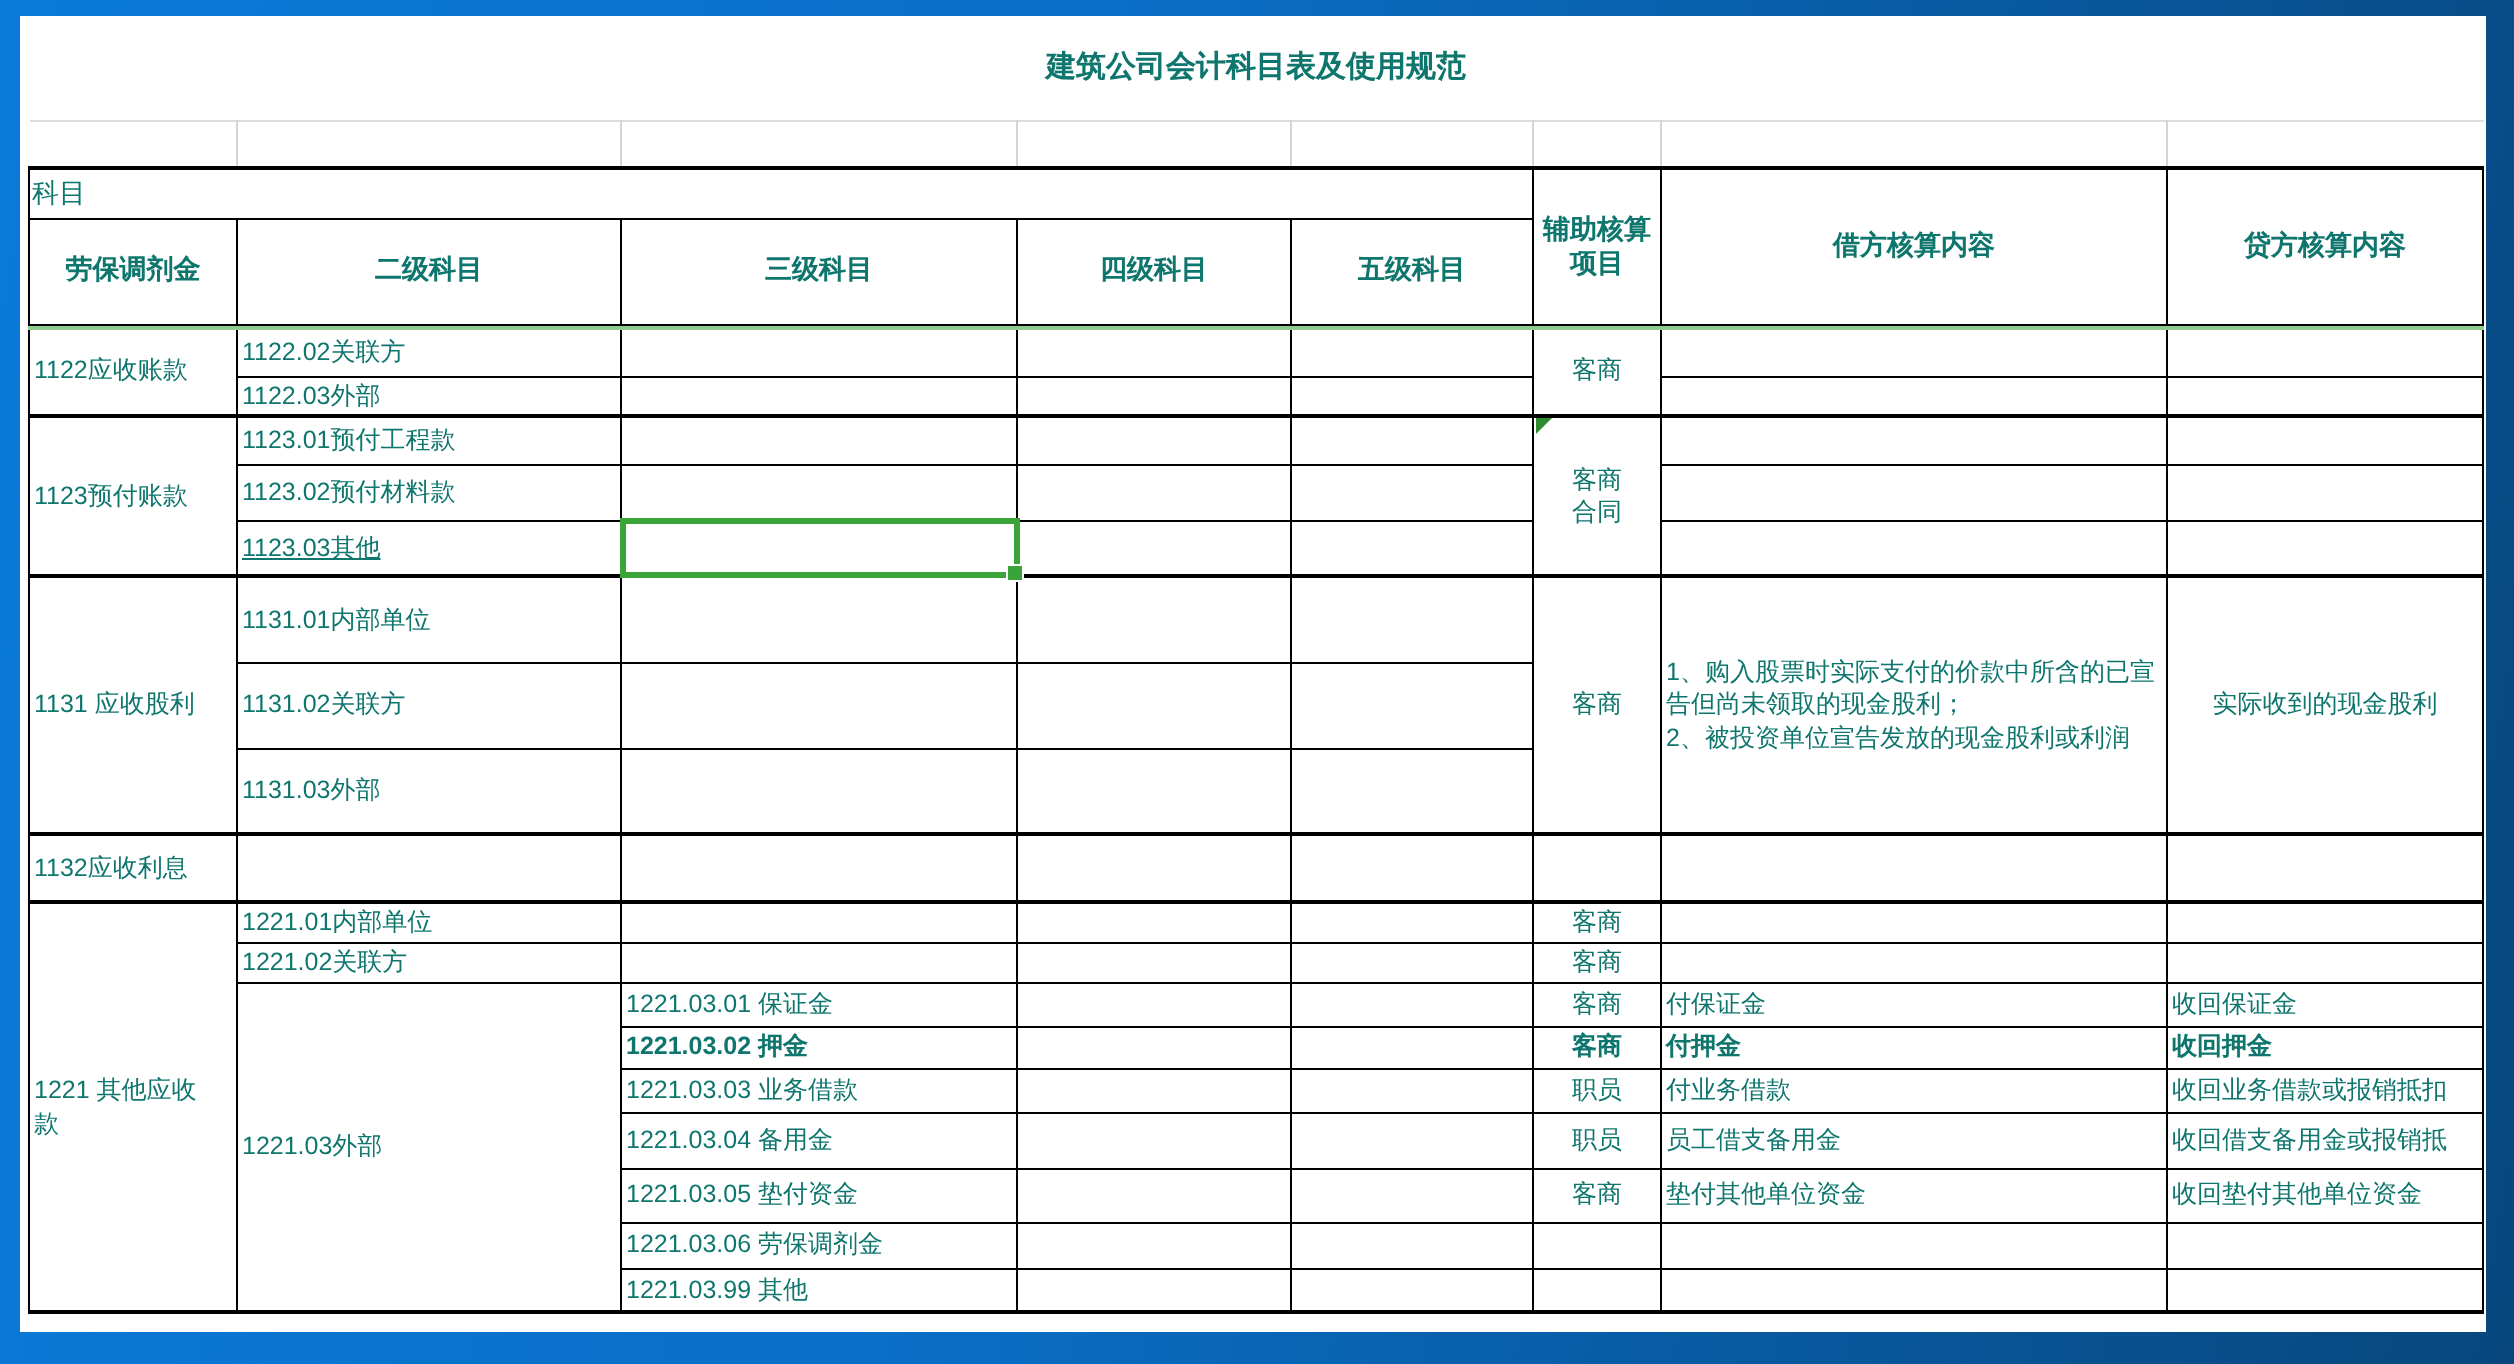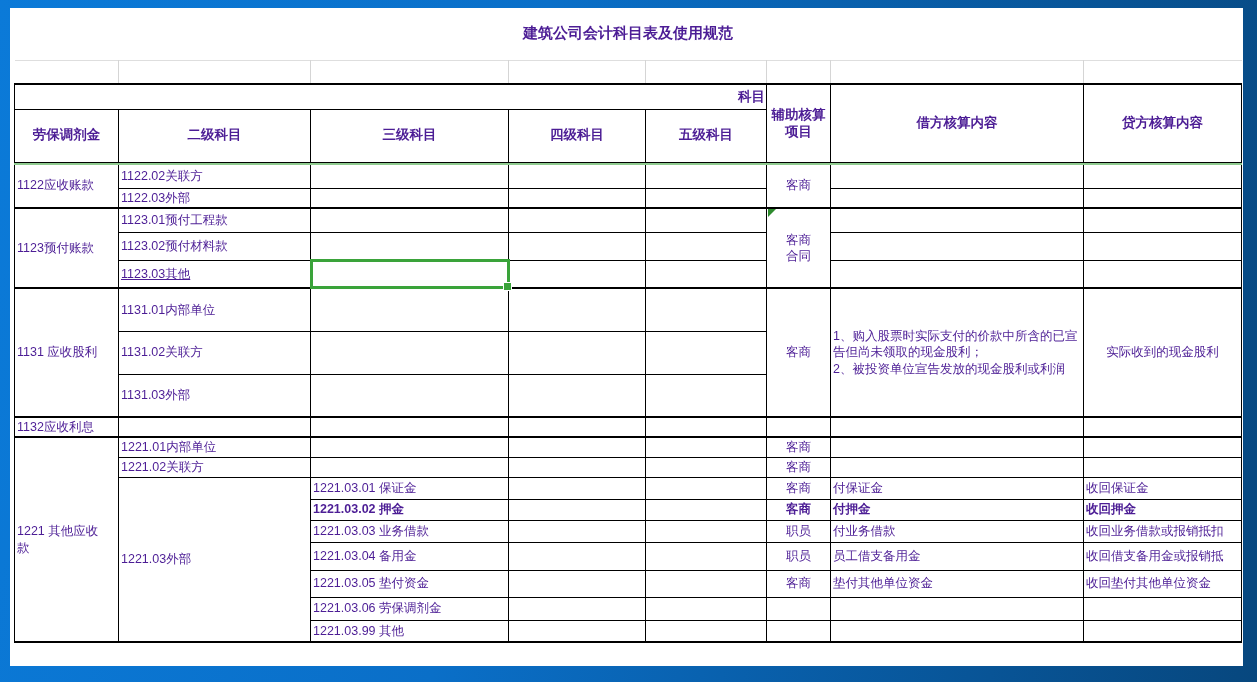--- a/index.html
+++ b/index.html
@@ -1,27 +1,27 @@
 <!DOCTYPE html>
 <html><head>
 <meta charset="utf-8">
 <style>
   html,body{margin:0;padding:0;}
   .stage{position:relative;width:1257px;height:682px;overflow:hidden;
     background:linear-gradient(100deg,#0b7ad8 0%,#0a6fc8 40%,#07477e 100%);
     font-family:"Liberation Sans","DejaVu Sans",sans-serif;}
   .sheet{position:absolute;left:10px;top:8px;width:1233px;height:658px;background:#ffffff;}
-  table.grid{border-collapse:collapse;table-layout:fixed;margin-left:4px;color:#4c1d95;
+  table.grid{border-collapse:collapse;table-layout:fixed;margin-left:4px;color:#0f766e;
     border-bottom:2px solid #000;}
   td{vertical-align:middle;white-space:pre-line;overflow:hidden;box-sizing:border-box;}
   .title-td{height:52px;text-align:center;font-weight:bold;font-size:15px;}
   .sp{height:24px;border-left:1px solid #d5d5d5;border-right:1px solid #d5d5d5;border-top:1px solid #dedede;}
   .sp.first{border-left:none;}
   .sp.last{border-right:none;}
-  .grp{height:25px;text-align:right;font-weight:bold;font-size:13.5px;
+  .grp{height:25px;text-align:left;font-weight:normal;font-size:13.5px;
     border:1px solid #000;border-top:2px solid #000;}
   .hdr{text-align:center;font-weight:bold;font-size:13.5px;border:1px solid #000;line-height:1.25;}
   .top2{border-top:2px solid #000 !important;}
   .bot2{border-bottom:2px solid #000 !important;}
   .lvl{height:54px;}
   td.b{border:1px solid #000;font-size:12.5px;line-height:1.3;padding:0 2px;}
   .cl1{text-align:left;}
   .cl2,.cl3,.cdeb,.ccre{text-align:left;padding-left:3px;}
   .cl4,.cl5{text-align:left;}
   .caux{text-align:center;}
@@ -139,21 +139,21 @@
             <td class="b cl3"></td>
             <td class="b cl4"></td>
             <td class="b cl5"></td>
           </tr>
           <tr style="height: 43px;">
             <td class="b cl2">1131.03外部</td>
             <td class="b cl3"></td>
             <td class="b cl4"></td>
             <td class="b cl5"></td>
           </tr>
-          <tr style="height: 20px;">
+          <tr style="height: 34px;">
             <td class="b cl1 bt">1132应收利息</td>
             <td class="b cl2 bt"></td>
             <td class="b cl3 bt"></td>
             <td class="b cl4 bt"></td>
             <td class="b cl5 bt"></td>
             <td class="b caux bt"></td>
             <td class="b cdeb bt"></td>
             <td class="b ccre bt"></td>
           </tr>
           <tr style="height: 20px;">

